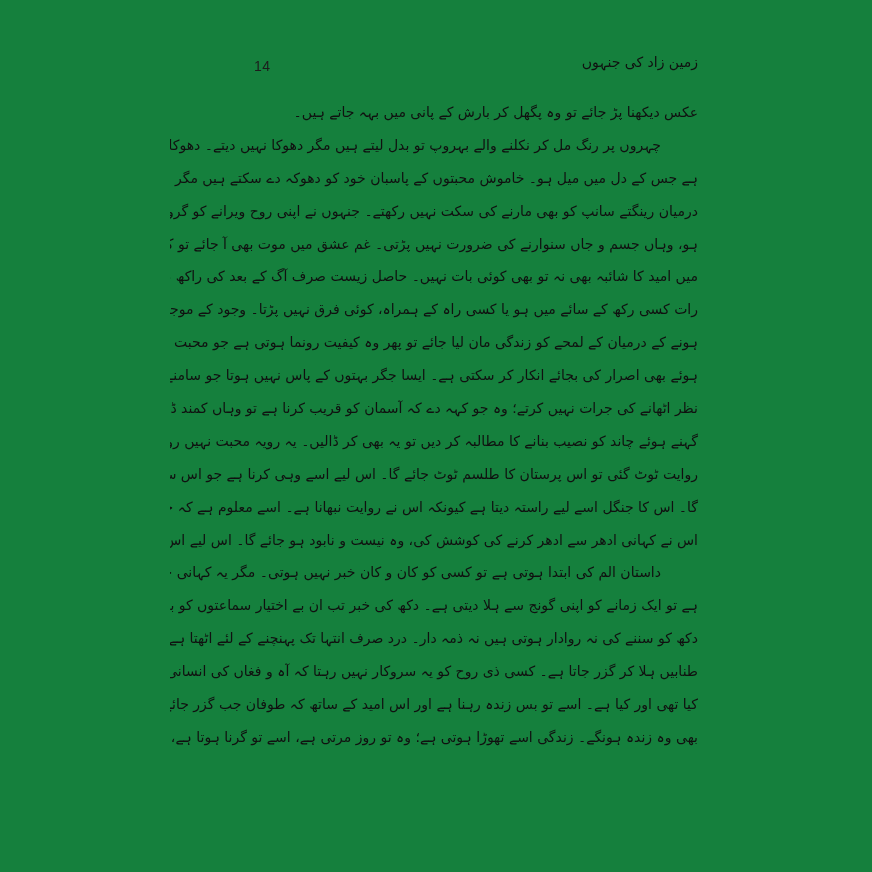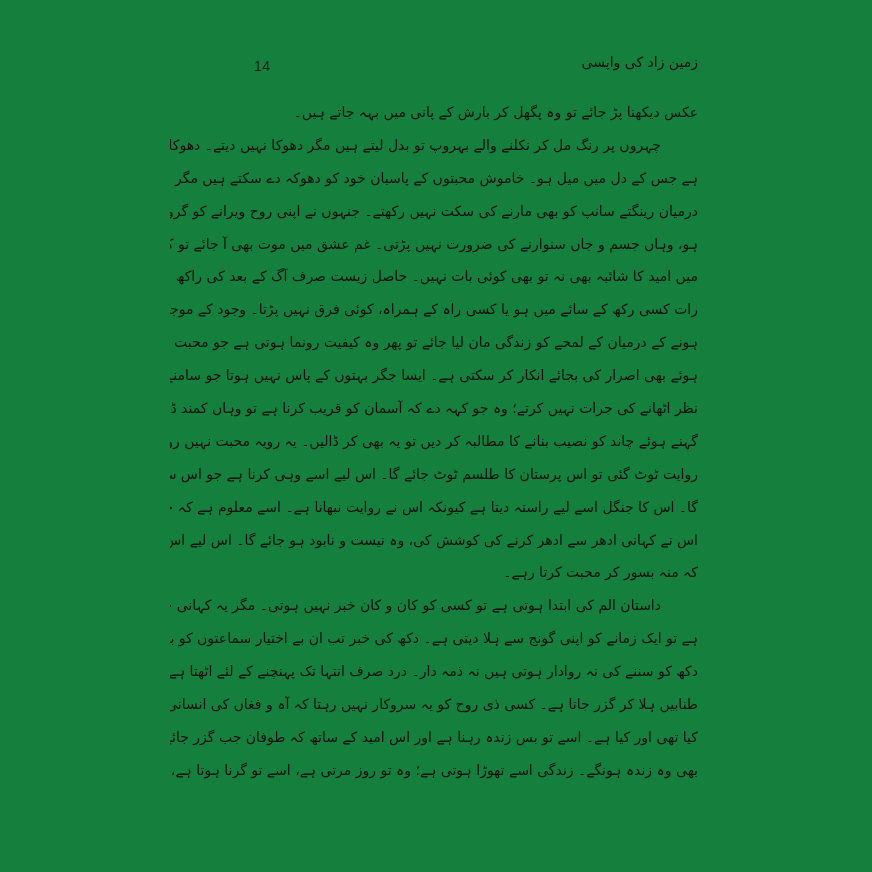--- a/index.html
+++ b/index.html
@@ -62,38 +62,37 @@
     padding-right: 37px;
   }
 </style>
 </head>
 <body>
 
 <div class="sheet">
 
   <span class="pagenum">14</span>
 
-  <span class="running-title">زمین زاد کی واپسی</span>
+  <span class="running-title">زمین زاد کی جنہوں</span>
 
   <div class="textblock" dir="rtl">
     <div class="ln end">عکس دیکھنا پڑ جائے تو وہ پگھل کر بارش کے پانی میں بہہ جاتے ہیں۔</div>
     <div class="ln ind">چہروں پر رنگ مل کر نکلنے والے بہروپ تو بدل لیتے ہیں مگر دھوکا نہیں دیتے۔ دھوکا وہ دیتا</div>
     <div class="ln">ہے جس کے دل میں میل ہو۔ خاموش محبتوں کے پاسبان خود کو دھوکہ دے سکتے ہیں مگر اپنے راستے کے</div>
     <div class="ln">درمیان رینگتے سانپ کو بھی مارنے کی سکت نہیں رکھتے۔ جنہوں نے اپنی روح ویرانے کو گروی رکھ دی</div>
     <div class="ln">ہو، وہاں جسم و جاں سنوارنے کی ضرورت نہیں پڑتی۔ غم عشق میں موت بھی آ جائے تو کیا ہے۔ راہ و رسم</div>
     <div class="ln">میں امید کا شائبہ بھی نہ تو بھی کوئی بات نہیں۔ حاصل زیست صرف آگ کے بعد کی راکھ ہو تو بھی خیر۔</div>
     <div class="ln">رات کسی رکھ کے سائے میں ہو یا کسی راہ کے ہمراہ، کوئی فرق نہیں پڑتا۔ وجود کے موجود ہونے اور نہ</div>
     <div class="ln">ہونے کے درمیان کے لمحے کو زندگی مان لیا جائے تو پھر وہ کیفیت رونما ہوتی ہے جو محبت کے ہوتے</div>
     <div class="ln">ہوئے بھی اصرار کی بجائے انکار کر سکتی ہے۔ ایسا جگر بہتوں کے پاس نہیں ہوتا جو سامنے بیٹھے محبوب پر</div>
     <div class="ln">نظر اٹھانے کی جرات نہیں کرتے؛ وہ جو کہہ دے کہ آسمان کو قریب کرنا ہے تو وہاں کمند ڈال دیں اور وہ</div>
     <div class="ln">گہنے ہوئے چاند کو نصیب بنانے کا مطالبہ کر دیں تو یہ بھی کر ڈالیں۔ یہ رویہ محبت نہیں روایت ہے۔</div>
     <div class="ln">روایت ٹوٹ گئی تو اس پرستان کا طلسم ٹوٹ جائے گا۔ اس لیے اسے وہی کرنا ہے جو اس سے کہا جائے</div>
     <div class="ln">گا۔ اس کا جنگل اسے لیے راستہ دیتا ہے کیونکہ اس نے روایت نبھانا ہے۔ اسے معلوم ہے کہ جس دن</div>
     <div class="ln">اس نے کہانی ادھر سے ادھر کرنے کی کوشش کی، وہ نیست و نابود ہو جائے گا۔ اس لیے اس پر لازم ہے</div>
-    <div class="ln end">کہ منہ بسور کر محبت کرتا رہے۔</div>
     <div class="ln ind">داستان الم کی ابتدا ہوتی ہے تو کسی کو کان و کان خبر نہیں ہوتی۔ مگر یہ کہانی جب اپنی انتہا کو پہنچتی</div>
     <div class="ln">ہے تو ایک زمانے کو اپنی گونج سے ہلا دیتی ہے۔ دکھ کی خبر تب ان بے اختیار سماعتوں کو بھی پہنچتی ہے جو</div>
     <div class="ln">دکھ کو سننے کی نہ روادار ہوتی ہیں نہ ذمہ دار۔ درد صرف انتہا تک پہنچنے کے لئے اٹھتا ہے اور زیست کی</div>
     <div class="ln">طنابیں ہلا کر گزر جاتا ہے۔ کسی ذی روح کو یہ سروکار نہیں رہتا کہ آہ و فغاں کی انسانی حیات سے وجہ عناد</div>
     <div class="ln">کیا تھی اور کیا ہے۔ اسے تو بس زندہ رہنا ہے اور اس امید کے ساتھ کہ طوفان جب گزر جائے گا تو تب</div>
     <div class="ln">بھی وہ زندہ ہونگے۔ زندگی اسے تھوڑا ہوتی ہے؛ وہ تو روز مرتی ہے، اسے تو گرنا ہوتا ہے، اسکا پگھلنا</div>
   </div>
 
 </div>
 

